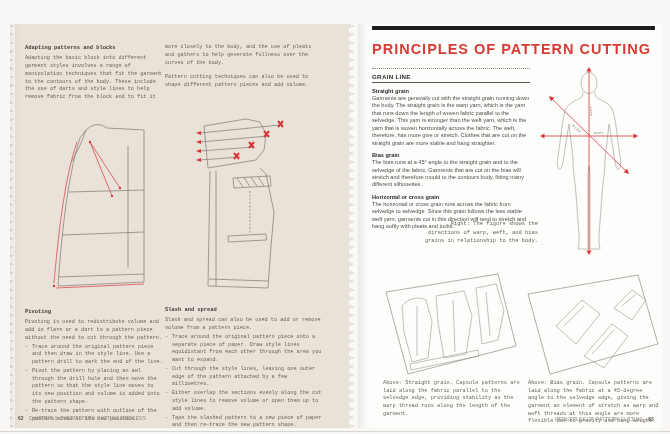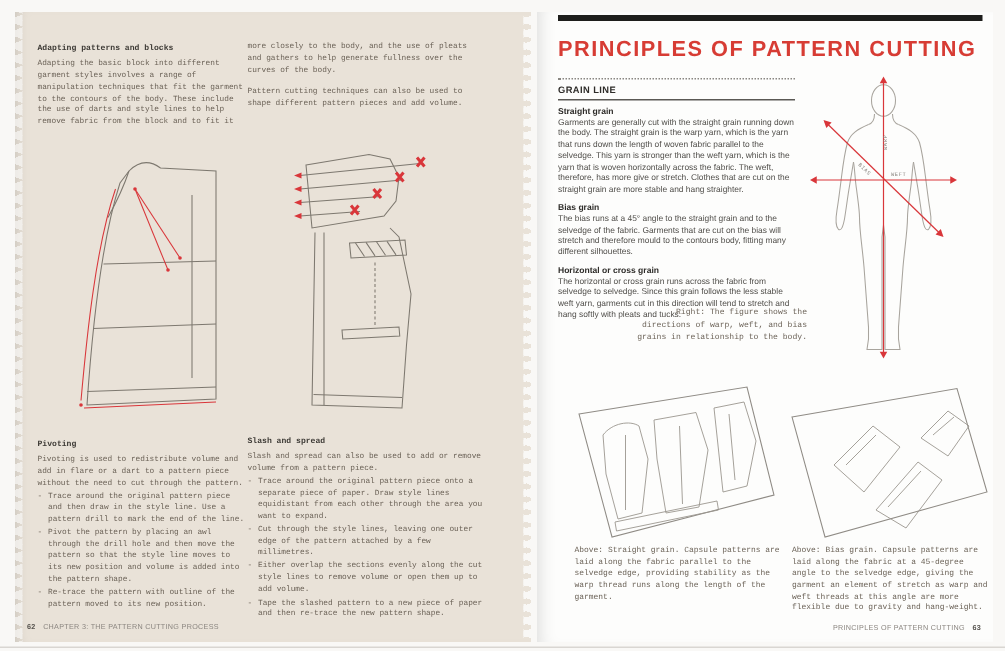--- a/index.html
+++ b/index.html
@@ -2,21 +2,21 @@
 <html><head>
 <meta charset="utf-8">
 <style>
   html,body{margin:0;padding:0;}
   body{
     width:670px;height:434px;position:relative;overflow:hidden;
     background:#f9f8f6;
     font-family:"Liberation Sans",sans-serif;
     -webkit-font-smoothing:antialiased;
   }
-  .page{position:absolute;top:8px;bottom:6px;}
+  .page{position:absolute;top:24px;bottom:6px;}
   
   .page-left{left:10px;width:344px;background:#e9e2d8;box-shadow:inset 8px 0 10px -8px rgba(0,0,0,.18);}
   .deckle{position:absolute;top:0;bottom:0;width:7px;
     background-image:
       repeating-linear-gradient(160deg, transparent 0 4px, #f9f8f6 4px 8px),
       repeating-linear-gradient(20deg, transparent 0 4px, #f9f8f6 4px 8px);}
   .deckle.right{right:-2px;}
   .deckle.left{left:-2px;opacity:.7;}
   .mono{font-family:"Liberation Mono","DejaVu Sans Mono",monospace;color:#6b6257;}
   .lp-col{position:absolute;font-size:5.2px;line-height:1.5;letter-spacing:0;}

